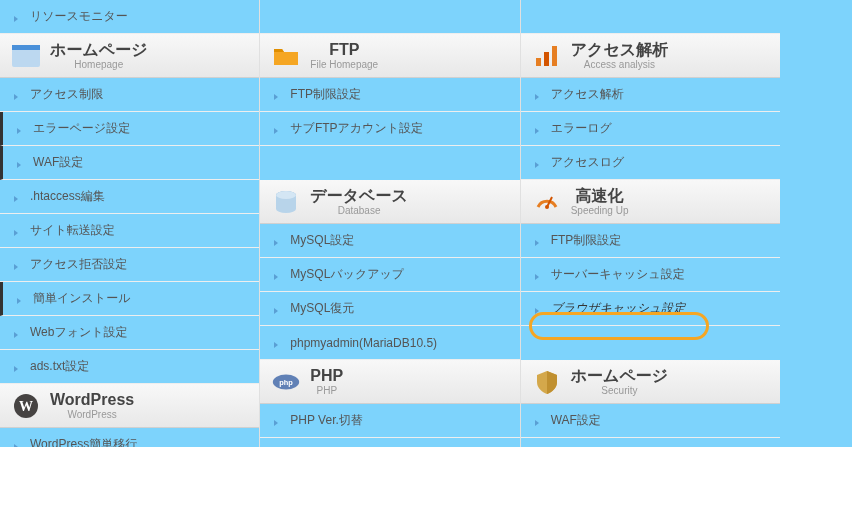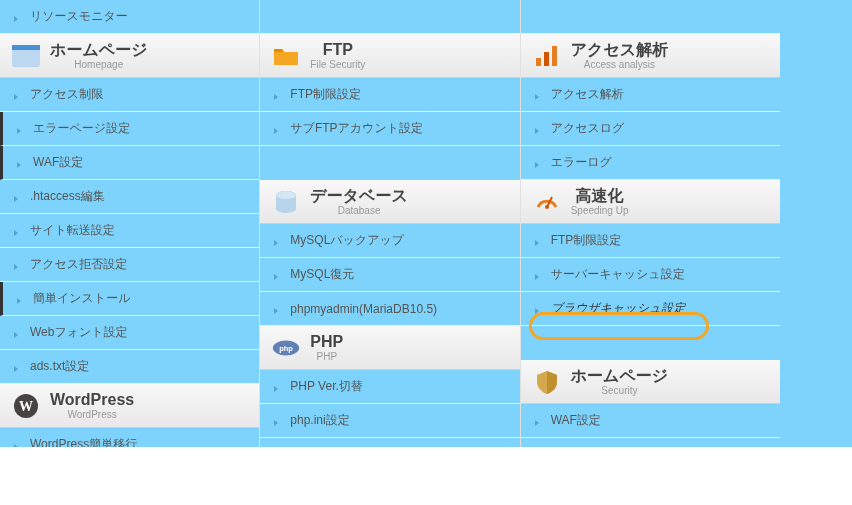--- a/index.html
+++ b/index.html
@@ -105,21 +105,21 @@
     <div style="height:34px;border-bottom:1px solid #eee;"></div>
     <div class="section-header">
       <span class="icon">
         <svg width="28" height="22" viewBox="0 0 28 22">
               <path d="M2 4 L10 4 L12 7 L26 7 L26 20 L2 20 Z" fill="#f5a623"></path>
               <path d="M2 4 L10 4 L12 7 L2 7 Z" fill="#e08e00"></path>
             </svg>
       </span>
       <span class="titles">
         <span class="title">FTP</span>
-        <span class="subtitle">File Security</span>
+        <span class="subtitle">File Homepage</span>
       </span>
     </div>
     <div class="item">
           <span class="bullet"></span>
           <span class="label">FTP制限設定</span>
         </div>
     <div class="item">
           <span class="bullet"></span>
           <span class="label">サブFTPアカウント設定</span>
         </div>
@@ -133,20 +133,24 @@
               <ellipse cx="13" cy="6" rx="10" ry="4" fill="#d4e6f4"></ellipse>
             </svg>
       </span>
       <span class="titles">
         <span class="title">データベース</span>
         <span class="subtitle">Database</span>
       </span>
     </div>
     <div class="item">
           <span class="bullet"></span>
+          <span class="label">MySQL設定</span>
+        </div>
+    <div class="item">
+          <span class="bullet"></span>
           <span class="label">MySQLバックアップ</span>
         </div>
     <div class="item">
           <span class="bullet"></span>
           <span class="label">MySQL復元</span>
         </div>
     <div class="item">
           <span class="bullet"></span>
           <span class="label">phpmyadmin(MariaDB10.5)</span>
         </div>
@@ -187,25 +191,25 @@
         <span class="title">アクセス解析</span>
         <span class="subtitle">Access analysis</span>
       </span>
     </div>
     <div class="item">
           <span class="bullet"></span>
           <span class="label">アクセス解析</span>
         </div>
     <div class="item">
           <span class="bullet"></span>
+          <span class="label">エラーログ</span>
+        </div>
+    <div class="item">
+          <span class="bullet"></span>
           <span class="label">アクセスログ</span>
-        </div>
-    <div class="item">
-          <span class="bullet"></span>
-          <span class="label">エラーログ</span>
         </div>
 
     <div class="section-header">
       <span class="icon">
         <svg width="26" height="26" viewBox="0 0 26 26">
               <path d="M4 18 A10 10 0 0 1 22 18" stroke="#e67e22" stroke-width="3" fill="none"></path>
               <path d="M13 18 L18 8" stroke="#d35400" stroke-width="2"></path>
               <circle cx="13" cy="18" r="2" fill="#d35400"></circle>
             </svg>
       </span>

